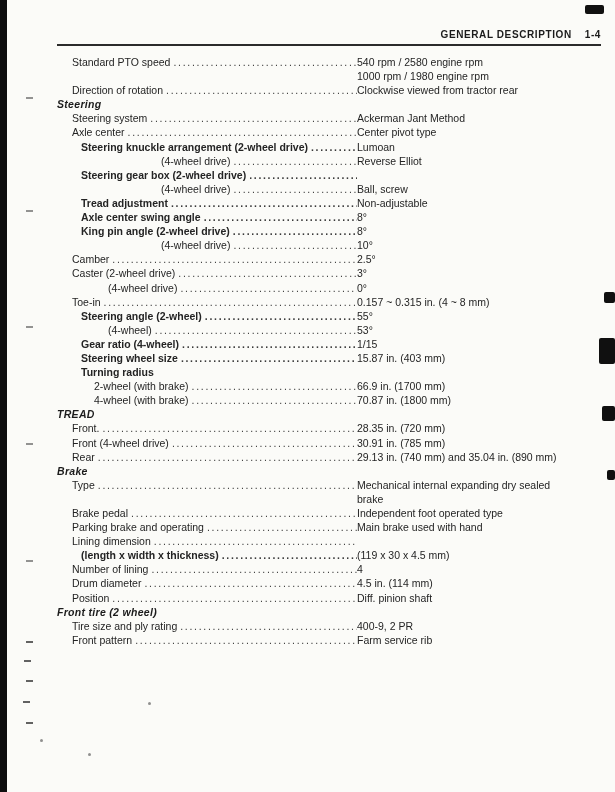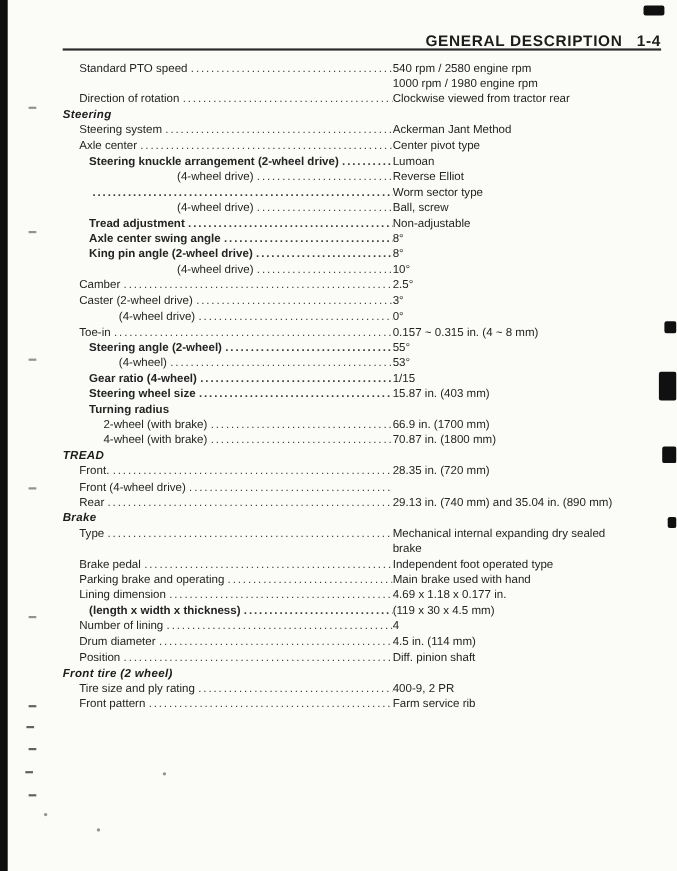--- a/index.html
+++ b/index.html
@@ -11,21 +11,21 @@
     color: #242424;
     overflow: hidden;
   }
   .edge-left {
     position: absolute; left: 0; top: 0; width: 7px; height: 792px;
     background: #0e0e0e;
   }
   .page-header {
     position: absolute; top: 29px; left: 57px; right: 14px;
     text-align: right;
-    font-size: 14px; font-weight: bold; letter-spacing: 0.6px;
+    font-size: 10px; font-weight: bold; letter-spacing: 0.6px;
     color: #1b1b1b;
   }
   .page-header .ht { margin-right: 13px; }
   .header-rule {
     position: absolute; top: 44px; left: 57px; right: 14px;
     height: 2.4px; background: #2b2b2b;
   }
   #spec-list {
     position: absolute; top: 55px; left: 57px; right: 16px;
     font-size: 10.5px; line-height: 14.1px;
@@ -111,23 +111,23 @@
     </div>
     <div class="row">
       <span class="lhs ind-5">
         <span class="label">(4-wheel drive)</span>
         <span class="dots">....................................................................................................................................................................................</span>
       </span>
       <span class="value">Reverse Elliot</span>
     </div>
     <div class="row">
       <span class="lhs ind-2">
-        <span class="dots">....................................................................................................................................................................................</span>
-      </span>
-      <span class="value">Worm sector type</span>
+        <span class="label">Steering gear box (2-wheel drive)</span>
+        <span class="dots">....................................................................................................................................................................................</span>
+      </span>
     </div>
     <div class="row">
       <span class="lhs ind-5">
         <span class="label">(4-wheel drive)</span>
         <span class="dots">....................................................................................................................................................................................</span>
       </span>
       <span class="value">Ball, screw</span>
     </div>
     <div class="row">
       <span class="lhs ind-2">
@@ -239,20 +239,21 @@
         <span class="label">Front.</span>
         <span class="dots">....................................................................................................................................................................................</span>
       </span>
       <span class="value">28.35 in. (720 mm)</span>
     </div>
     <div class="row">
       <span class="lhs ind-1">
         <span class="label">Front (4-wheel drive)</span>
         <span class="dots">....................................................................................................................................................................................</span>
       </span>
+      <span class="value">30.91 in. (785 mm)</span>
     </div>
     <div class="row">
       <span class="lhs ind-1">
         <span class="label">Rear</span>
         <span class="dots">....................................................................................................................................................................................</span>
       </span>
       <span class="value">29.13 in. (740 mm) and 35.04 in. (890 mm)</span>
     </div>
     <div class="sec-title">Brake</div>
     <div class="row">
@@ -280,21 +281,20 @@
         <span class="label">Parking brake and operating</span>
         <span class="dots">....................................................................................................................................................................................</span>
       </span>
       <span class="value">Main brake used with hand</span>
     </div>
     <div class="row">
       <span class="lhs ind-1">
         <span class="label">Lining dimension</span>
         <span class="dots">....................................................................................................................................................................................</span>
       </span>
-      <span class="value">4.69 x 1.18 x 0.177 in.</span>
     </div>
     <div class="row">
       <span class="lhs ind-2">
         <span class="label">(length x width x thickness)</span>
         <span class="dots">....................................................................................................................................................................................</span>
       </span>
       <span class="value">(119 x 30 x 4.5 mm)</span>
     </div>
     <div class="row">
       <span class="lhs ind-1">

